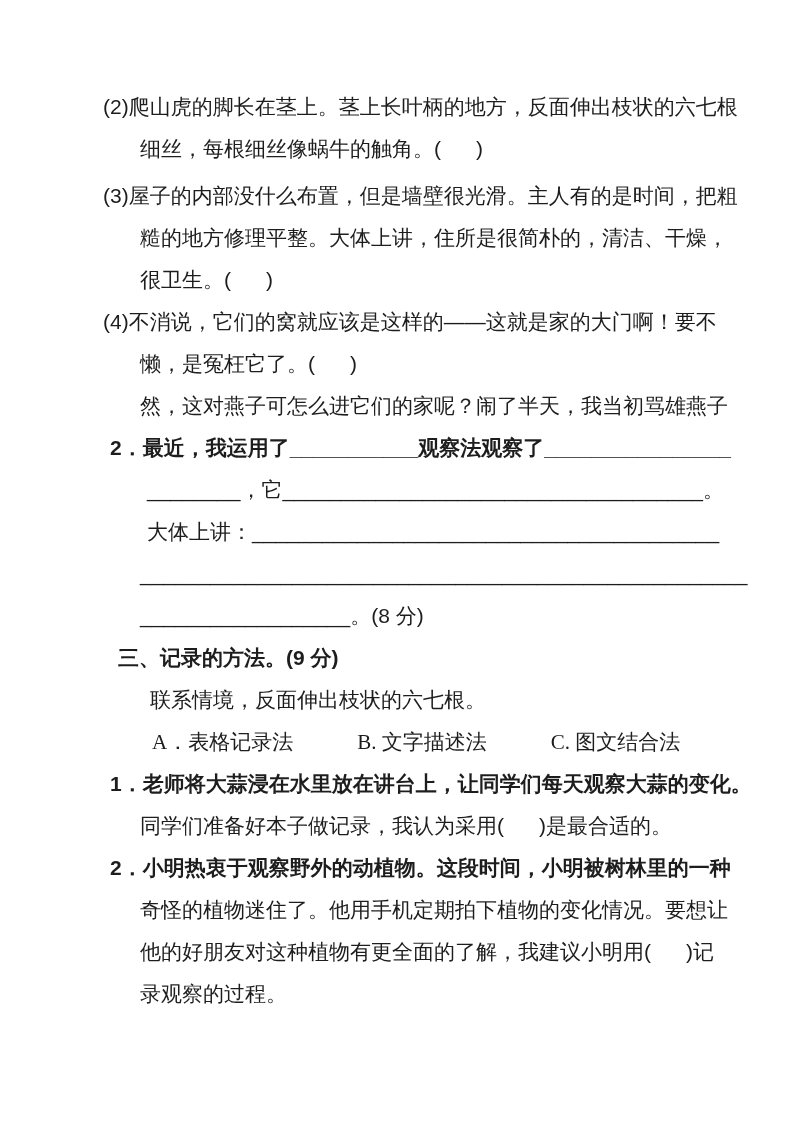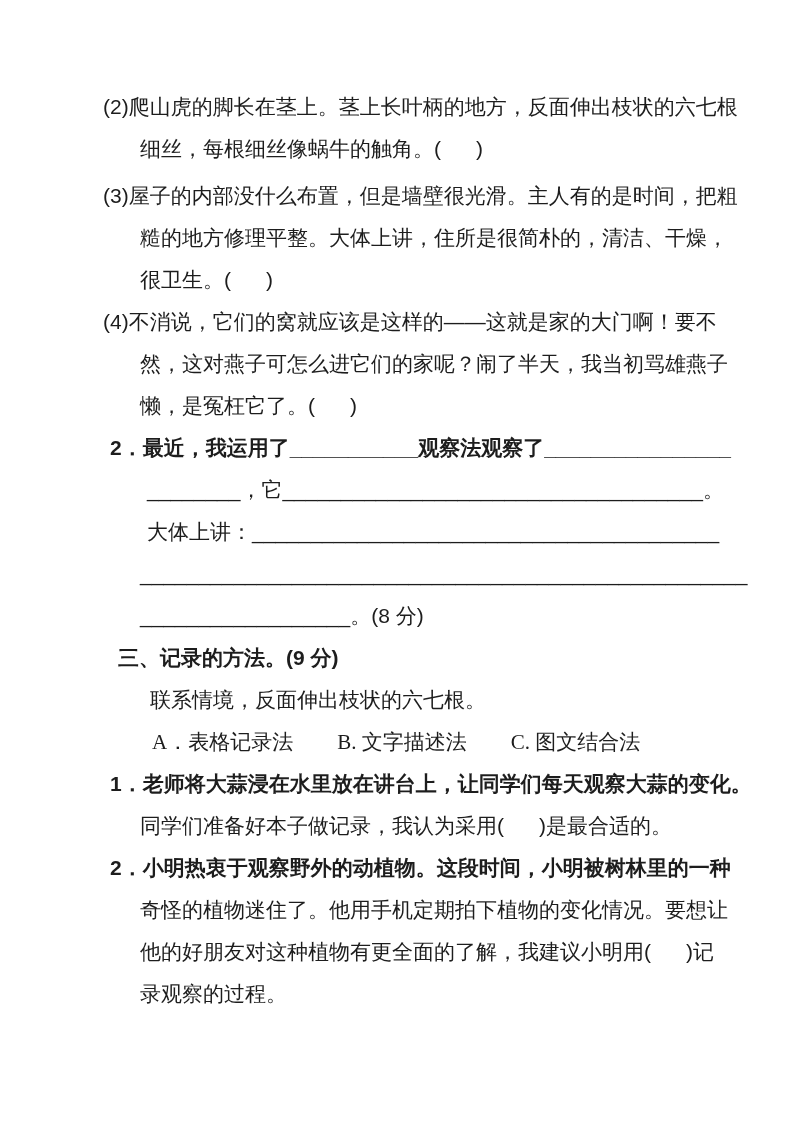--- a/index.html
+++ b/index.html
@@ -31,21 +31,21 @@
   }
   
   .cont     { margin-left: 37px; }
   .num      { margin-left: 7px; font-weight: bold; }
   .numcont  { margin-left: 44px; }
   .sec-heading { margin-left: 15px; font-weight: 600; }
   .instruction { margin-left: 47px; }
   .options-row {
     margin-left: 49px;
     display: flex;
-    column-gap: 44px;
+    column-gap: 64px;
     font-family: "Liberation Serif", serif;
   }
   .option { white-space: pre; }
   .gap-sm { margin-top: 5px; }
 </style>
 </head>
 <body>
 
 <div class="page">
   <div class="content">
@@ -55,22 +55,22 @@
         <div class="line">(2)爬山虎的脚长在茎上。茎上长叶柄的地方，反面伸出枝状的六七根</div>
         <div class="line cont">细丝，每根细丝像蜗牛的触角。(      )</div>
       </div>
       <div class="gap-sm">
         <div class="line">(3)屋子的内部没什么布置，但是墙壁很光滑。主人有的是时间，把粗</div>
         <div class="line cont">糙的地方修理平整。大体上讲，住所是很简朴的，清洁、干燥，</div>
         <div class="line cont">很卫生。(      )</div>
       </div>
       <div>
         <div class="line">(4)不消说，它们的窝就应该是这样的——这就是家的大门啊！要不</div>
+        <div class="line cont">懒，是冤枉它了。(      )</div>
         <div class="line cont">然，这对燕子可怎么进它们的家呢？闹了半天，我当初骂雄燕子</div>
-        <div class="line cont">懒，是冤枉它了。(      )</div>
       </div>
     </section>
 
     <section>
       <div class="line num">2．最近，我运用了___________观察法观察了________________</div>
       <div class="line numcont">________，它____________________________________。</div>
       <div class="line numcont">大体上讲：________________________________________</div>
       <div class="line cont">____________________________________________________</div>
       <div class="line cont">__________________。(8 分)</div>
     </section>

